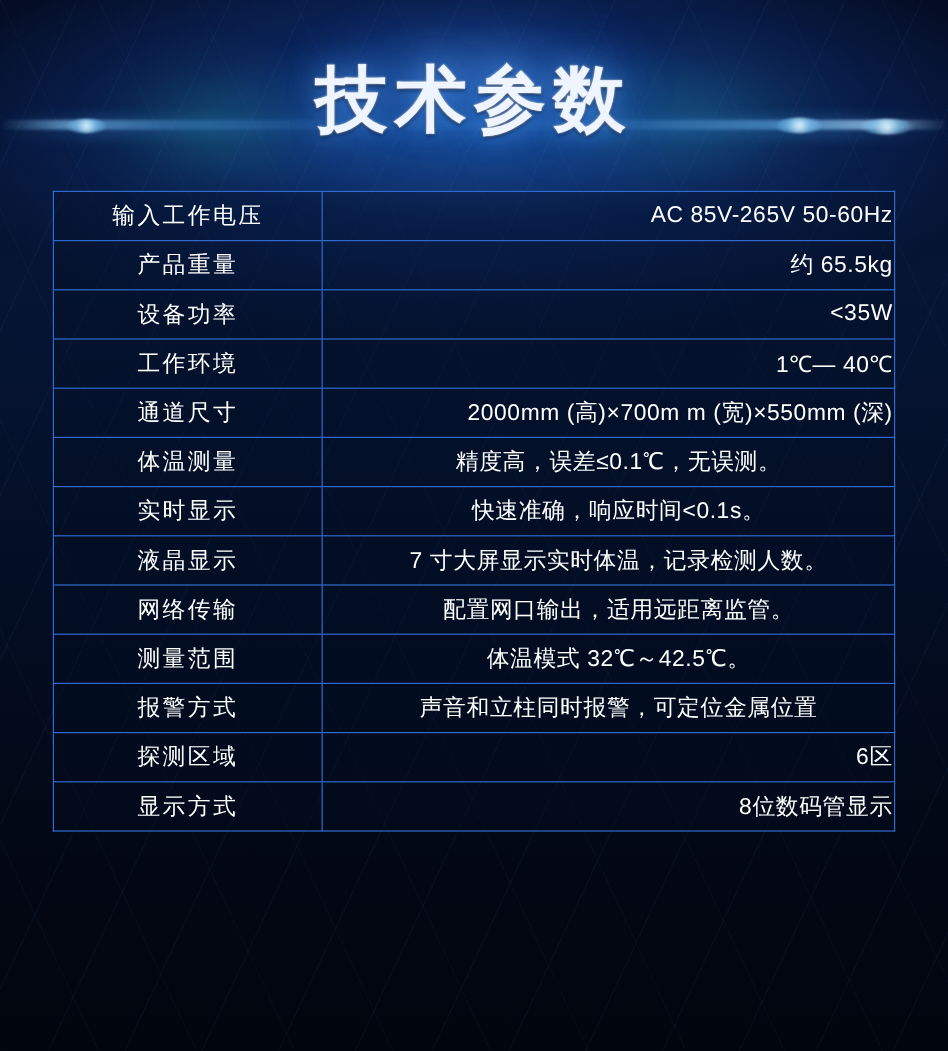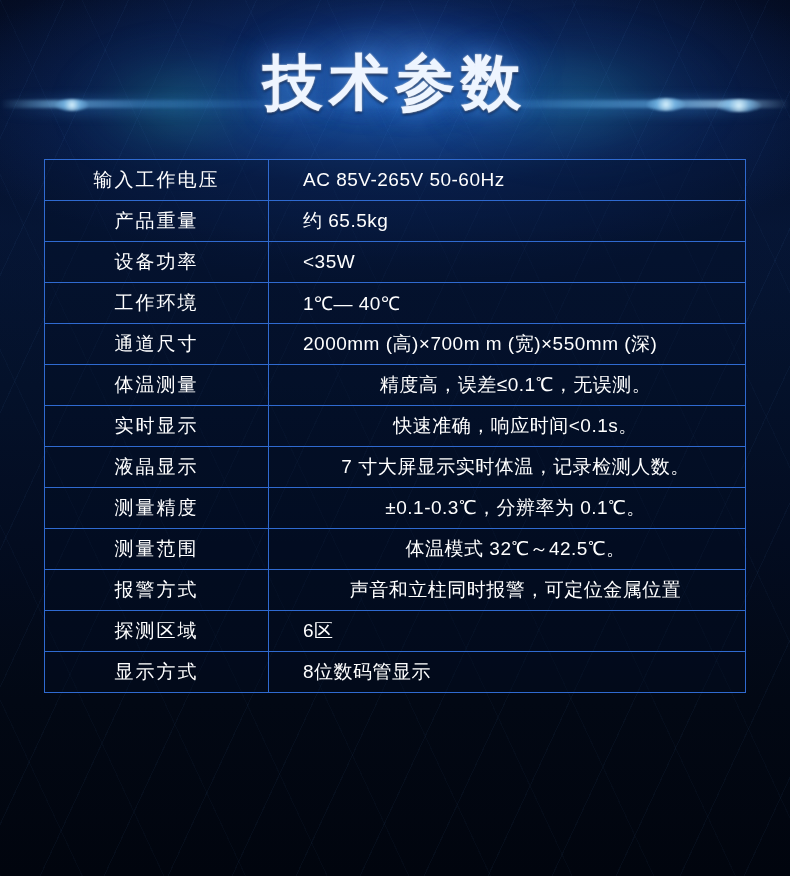--- a/index.html
+++ b/index.html
@@ -140,21 +140,21 @@
     white-space: nowrap;
     overflow: hidden;
   }
   .spec-table td.k {
     width: 224px;
     text-align: center;
     letter-spacing: 2px;
   }
   .spec-table td.v {
     padding-left: 34px;
-    text-align: left;
+    text-align: right;
     letter-spacing: 0.5px;
   }
   .spec-table td.v.center {
     padding-left: 18px;
     text-align: center;
   }
 </style>
 </head>
 <body>
 
@@ -199,22 +199,22 @@
         </tr>
         <tr>
           <td class="k">实时显示</td>
           <td class="v center">快速准确，响应时间&lt;0.1s。</td>
         </tr>
         <tr>
           <td class="k">液晶显示</td>
           <td class="v center">7 寸大屏显示实时体温，记录检测人数。</td>
         </tr>
         <tr>
-          <td class="k">测量精度</td>
-          <td class="v center">±0.1-0.3℃，分辨率为 0.1℃。</td>
+          <td class="k">网络传输</td>
+          <td class="v center">配置网口输出，适用远距离监管。</td>
         </tr>
         <tr>
           <td class="k">测量范围</td>
           <td class="v center">体温模式 32℃～42.5℃。</td>
         </tr>
         <tr>
           <td class="k">报警方式</td>
           <td class="v center">声音和立柱同时报警，可定位金属位置</td>
         </tr>
         <tr>

